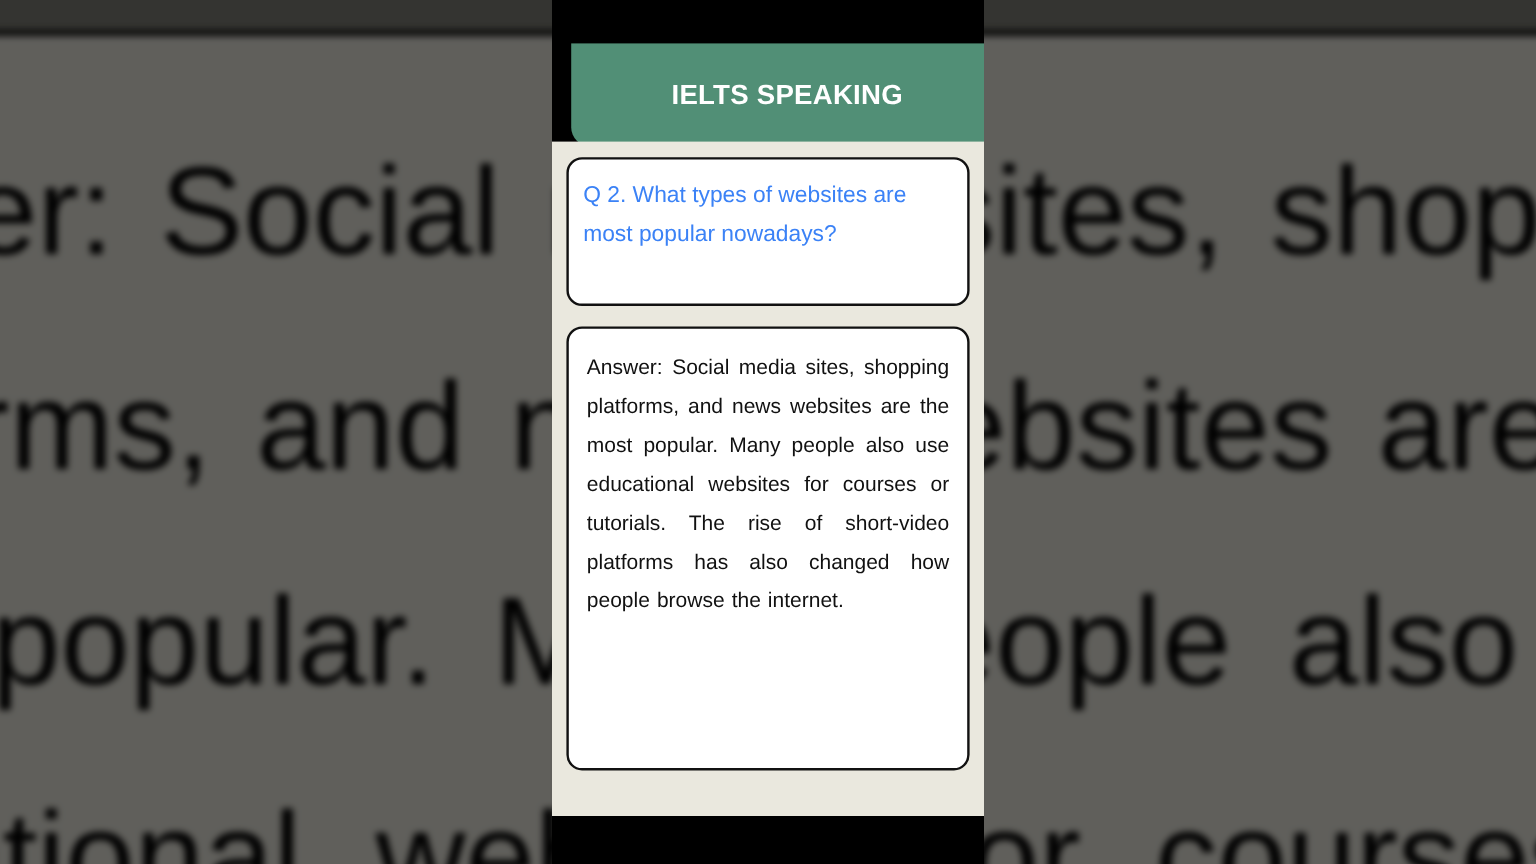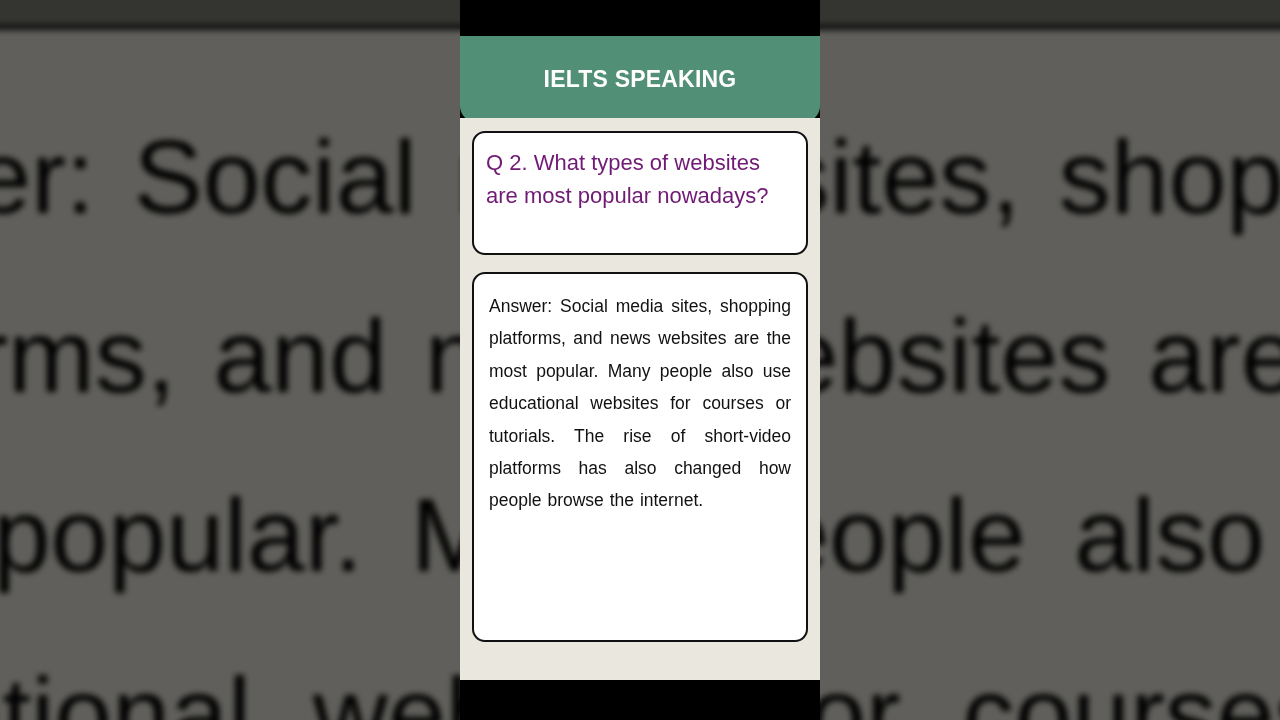--- a/index.html
+++ b/index.html
@@ -86,21 +86,21 @@
     top: 0px;
     width: 360px;
     height: 720px;
     z-index: 5;
     background: #000;
     overflow: hidden;
   }
 
   #header {
     position: absolute;
-    left: 0;
+    left: 16px;
     top: 36px;
     width: 360px;
     height: 86px;
     box-sizing: border-box;
     background: #518f76;
     border-bottom-left-radius: 16px;
     border-bottom-right-radius: 16px;
     display: flex;
     flex-direction: column;
     align-items: center;
@@ -125,23 +125,23 @@
     padding: 13px 12px 0 12px;
   }
 
   .qbox {
     box-sizing: border-box;
     width: 100%;
     background: #ffffff;
     border: 2px solid #111111;
     border-radius: 13px;
     padding: 13px 12px 12px 12px;
-    font-size: 22px;
+    font-size: 19px;
     line-height: 33px;
-    color: #701a75;
+    color: #3b82f6;
     height: 124px;
   }
 
   .abox {
     box-sizing: border-box;
     width: 100%;
     margin-top: 17px;
     background: #ffffff;
     border: 2px solid #111111;
     border-radius: 13px;

